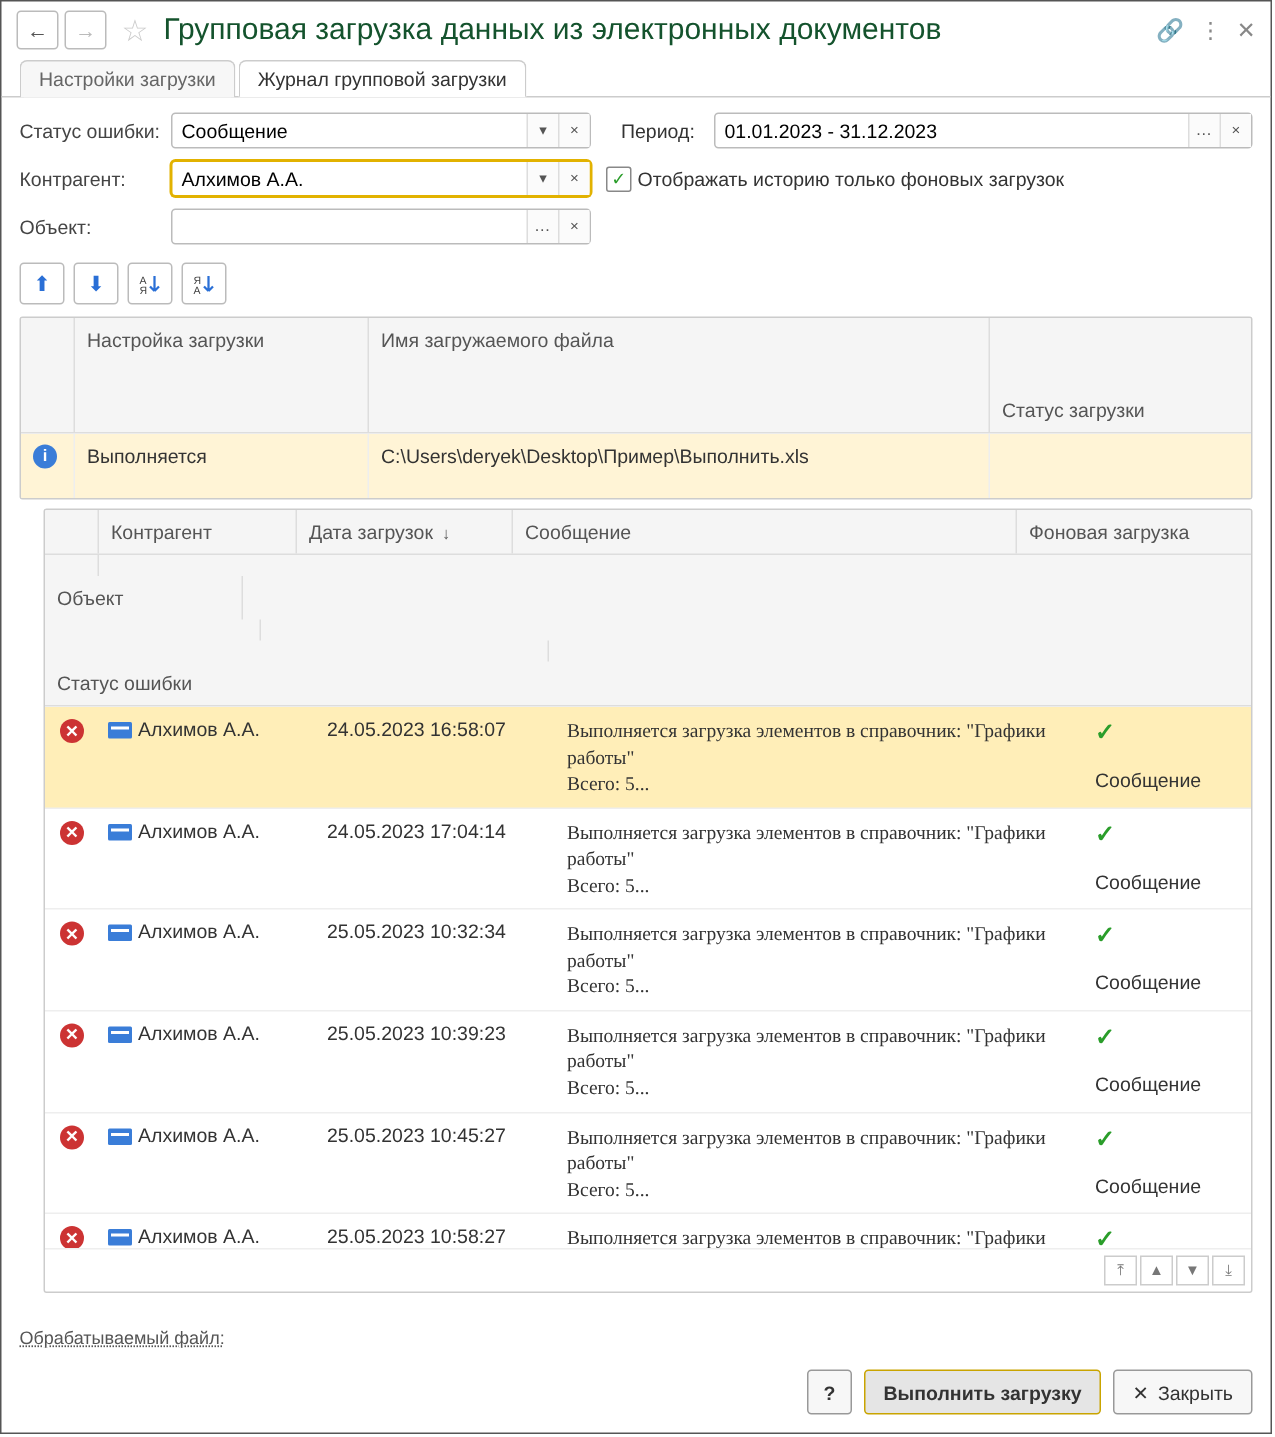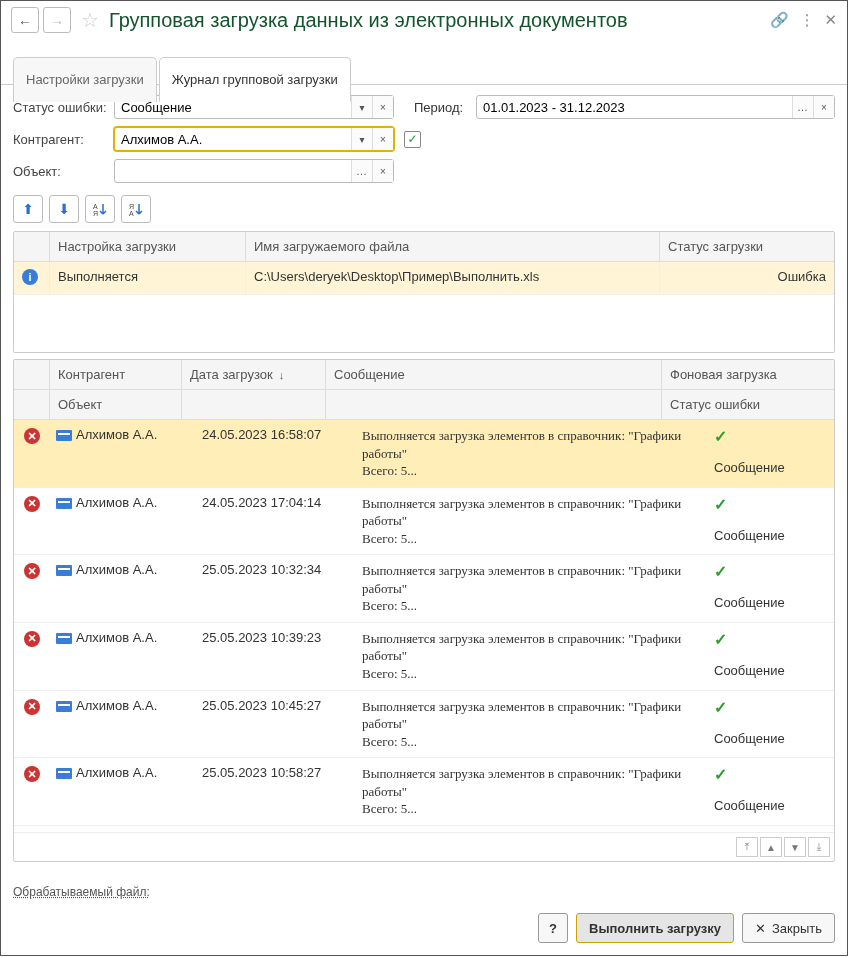--- a/index.html
+++ b/index.html
@@ -57,30 +57,30 @@
     color: #888;
   }
   .titlebar-right span { cursor: pointer; font-size: 15px; }
   
   .tabs {
     display: flex;
     padding-left: 12px;
     border-bottom: 1px solid #ccc;
   }
   .tab {
-    padding: 14px 12px;
+    padding: 4px 12px;
     border: 1px solid #ccc;
     border-bottom: none;
     border-radius: 5px 5px 0 0;
     margin-right: 2px;
     background: #f7f7f7;
     color: #666;
     cursor: pointer;
     position: relative;
-    top: 18px;
+    top: 1px;
   }
   .tab.active {
     background: #fff;
     color: #333;
     border-bottom: 1px solid #fff;
   }
   
   .content {
     flex: 1;
     display: flex;
@@ -168,21 +168,21 @@
   .tb-btn svg { display:block; }
   
   .table {
     border: 1px solid #ccc;
     border-radius: 2px;
     margin-bottom: 6px;
     overflow: hidden;
     display: flex;
     flex-direction: column;
   }
-  .table.grow { flex: 1; min-height: 0; }
+  .table.grow { flex: 1; min-height: 0; margin-left: 16px; }
   .thead {
     display: flex;
     background: #f5f5f5;
     border-bottom: 1px solid #ddd;
   }
   .thead .th {
     padding: 7px 8px;
     border-right: 1px solid #ddd;
     color: #555;
     box-sizing: border-box;
@@ -202,21 +202,21 @@
   .tcell {
     padding: 7px 8px;
     border-right: 1px solid #eee;
     box-sizing: border-box;
   }
   .tcell:last-child { border-right: none; text-align: right; }
   
   .t1-c0 { width: 36px; text-align: center; }
   .t1-c1 { width: 196px; }
   .t1-c2 { width: 414px; }
-  .t1-c3 { flex: 1; }
+  .t1-c3 { flex: 1; margin-top: 47px; }
   
   .t2-c0 { width: 36px; text-align:center; }
   .t2-c1 { width: 132px; }
   .t2-c2 { width: 144px; }
   .t2-c3 { width: 336px; }
   .t2-c4 { flex: 1; }
   .t2-head-sub {
     border-top: 1px solid #ddd;
   }
   
@@ -386,20 +386,21 @@
 
     <div class="filter-row">
       <span class="flabel">Контрагент:</span>
       <div class="combo highlight" style="width:280px">
         <input value="Алхимов А.А." style="">
         <div class="cbtn">▾</div>
         <div class="cbtn">×</div>
       </div>
       <div class="checkbox-row">
         <div class="chk">✓</div>
+        <span>Отображать историю только фоновых загрузок</span>
       </div>
     </div>
 
     <div class="filter-row">
       <span class="flabel">Объект:</span>
       <div class="combo" style="width:280px">
         <input value="" style="">
         <div class="cbtn dots">…</div>
         <div class="cbtn">×</div>
       </div>
@@ -445,21 +446,21 @@
 
     <div class="table grow">
       <div class="thead" style="flex-direction:column">
         <div style="display:flex;">
           <div class="th t2-c0"></div>
           <div class="th t2-c1">Контрагент</div>
           <div class="th t2-c2"><span>Дата загрузок</span><span class="sort-ind">↓</span></div>
           <div class="th t2-c3">Сообщение</div>
           <div class="th t2-c4">Фоновая загрузка</div>
         </div>
-        <div class="t2-head-sub" style="display:flex;">
+        <div class="t2-head-sub" style="display:flex;flex-direction:column;">
           <div class="th t2-c0"></div>
           <div class="th t2-c1">Объект</div>
           <div class="th t2-c2"></div>
           <div class="th t2-c3"></div>
           <div class="th t2-c4">Статус ошибки</div>
         </div>
       </div>
       <div class="tbody" id="detail-body">
           <div class="d-row sel">
             <div class="d-c0">

